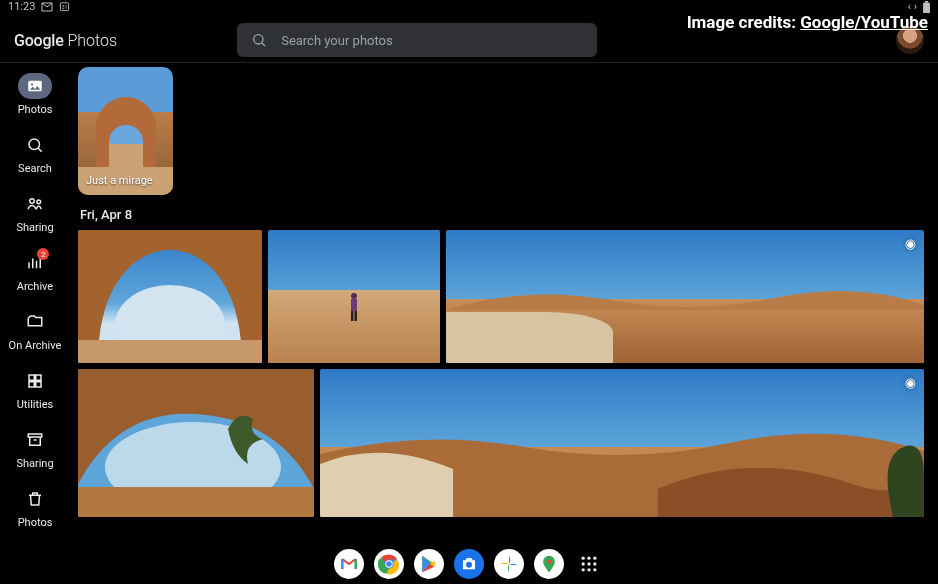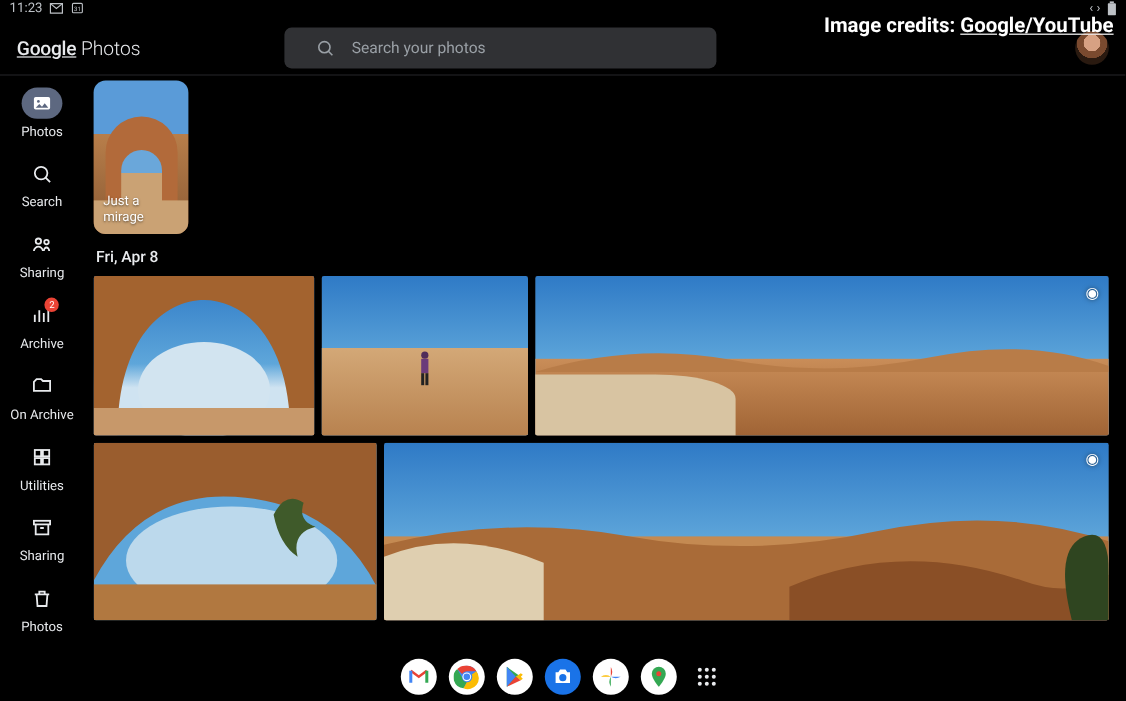--- a/index.html
+++ b/index.html
@@ -5,34 +5,34 @@
   * { box-sizing: border-box; margin: 0; padding: 0; }
   html, body { width: 938px; height: 584px; background:#000; font-family: Roboto, Arial, sans-serif; color:#e8eaed; overflow:hidden; }
   .statusbar { height:18px; display:flex; align-items:flex-start; padding:0 8px; font-size:11px; color:#bdc1c6; justify-content:space-between;}
   .statusbar .left { display:flex; align-items:center; gap:6px;}
   .statusbar .right { display:flex; align-items:center; gap:6px;}
   .credits { position:absolute; right:10px; top:12px; font-size:17px; font-weight:bold; color:#fff; z-index:50;}
   .credits a { color:#fff; text-decoration:underline;}
   .credits .pre { text-decoration:none; }
   .header { height:44px; background:#000; display:flex; align-items:center; padding:0 14px; gap:120px;}
   .logo { font-size:16px; }
-  .logo .g { font-weight:500; letter-spacing:-0.2px;text-decoration:underline;}
+  .logo .g { font-weight:500; letter-spacing:-0.2px;}
   .logo .p { font-weight:300; color:#e8eaed;}
-  .search { flex:0 0 360px; height:34px; background:#303134; border-radius:6px; display:flex; align-items:center; padding:0 26px; gap:14px; color:#9aa0a6; font-size:13px;}
+  .search { flex:0 0 360px; height:34px; background:#303134; border-radius:6px; display:flex; align-items:center; padding:0 14px; gap:14px; color:#9aa0a6; font-size:13px;}
   .avatar { width:28px; height:28px; border-radius:50%; background: radial-gradient(circle at 50% 35%, #d7a183 30%, #7a4a2f 31% 55%, #2a1a10 56%); margin-left:auto;}
   .divider { height:1px; background:#202124; }
   .body { display:flex; height:calc(584px - 18px - 44px - 1px - 40px); }
   .sidebar { width:70px; padding-top:10px; display:flex; flex-direction:column; gap:16px; align-items:center;}
   .nav { display:flex; flex-direction:column; align-items:center; gap:4px; font-size:11px; color:#e8eaed; cursor:pointer; position:relative;}
   .nav .ic { width:34px; height:26px; display:flex; align-items:center; justify-content:center; border-radius:14px; color:#e8eaed;}
   .nav.active .ic { background:#5d6880; color:#fff;}
   .badge { position:absolute; top:-2px; right:4px; background:#ea4335; color:#fff; border-radius:8px; font-size:8px; width:12px; height:12px; display:flex; align-items:center; justify-content:center;}
   .main { flex:1; overflow:auto; padding:4px 14px 8px 8px;}
   .memories { display:flex; gap:8px; margin-bottom:12px;}
-  .memory { width:79px; height:128px; border-radius:10px; position:relative; overflow:hidden; background:linear-gradient(180deg,#5a9bd8 0%, #5a9bd8 35%, #b87e4a 35%, #8a5a34 100%); cursor:pointer;}
+  .memory { width:95px; height:128px; border-radius:10px; position:relative; overflow:hidden; background:linear-gradient(180deg,#5a9bd8 0%, #5a9bd8 35%, #b87e4a 35%, #8a5a34 100%); cursor:pointer;}
   .memory .arch { position:absolute; left:50%; top:30px; transform:translateX(-50%); width:60px; height:80px; background:#b26a3a; border-radius:30px 30px 0 0;}
   .memory .hole { position:absolute; left:50%; top:58px; transform:translateX(-50%); width:34px; height:48px; background:linear-gradient(#6aa7da 40%, #caa274 40%); border-radius:18px 18px 0 0;}
   .memory .ground { position:absolute; bottom:0; left:0; right:0; height:28px; background:#caa274;}
   .memory .title { position:absolute; left:8px; right:8px; bottom:8px; font-size:11px; color:#fff; text-shadow:0 1px 2px rgba(0,0,0,.6);}
   .datehdr { font-size:13px; font-weight:500; margin:4px 0 8px 2px;}
   .row { display:flex; gap:6px; margin-bottom:6px; height:133px;}
   .row2 { height:148px; }
   .thumb { position:relative; border-radius:2px; overflow:hidden; background:#1a1a1a; cursor:pointer;}
   .sky { position:absolute; inset:0; background:linear-gradient(#2f7ac6 0%, #5ea6da 55%, #cfe3f1 70%, #cfe3f1 70%);}
   .rock { position:absolute; left:0; right:0; bottom:0; height:45%; background:linear-gradient(#c88a54, #9a5f34);}

